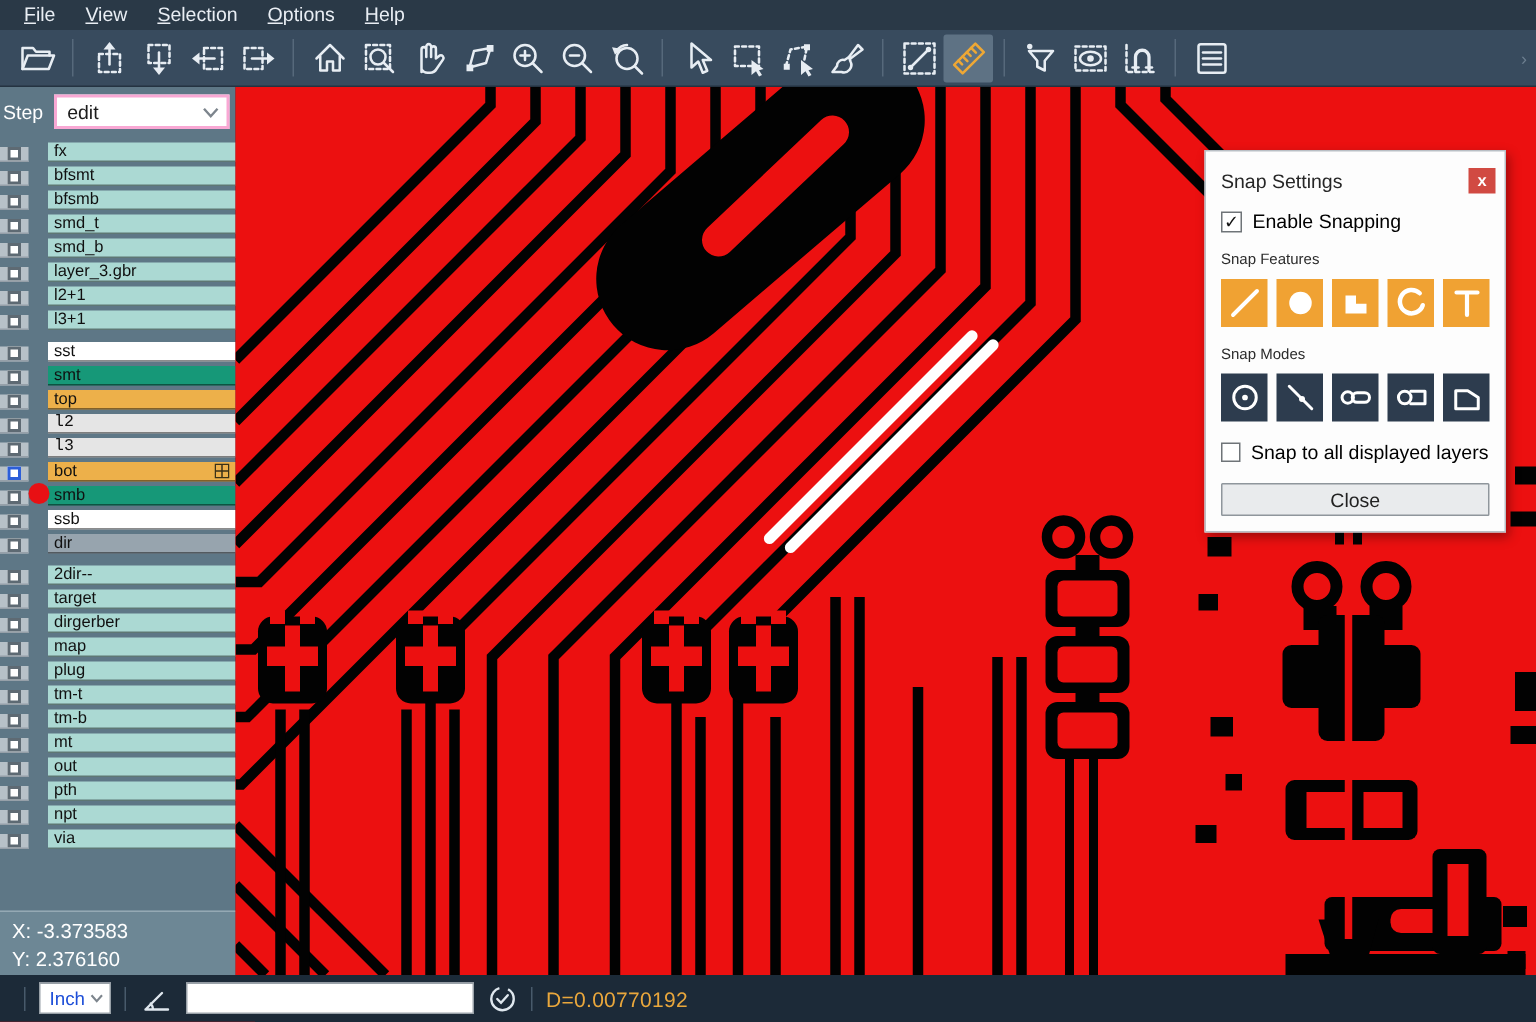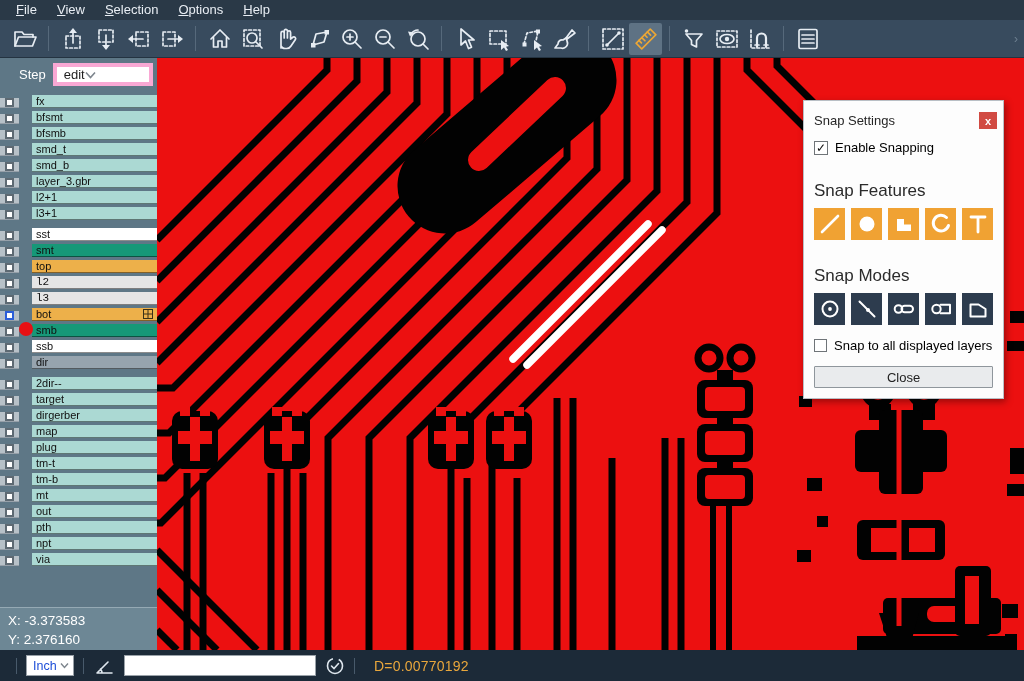--- a/index.html
+++ b/index.html
@@ -19,24 +19,24 @@
   .tb-btn.active { background:#5e7284; border-radius:2px; }
   .tb-sep { width:1px; height:25px; background:#56697b; margin:0 7px; flex:0 0 auto; }
   .tbicon { stroke:#e7edf3; fill:none; stroke-width:1.7; stroke-linecap:round; stroke-linejoin:round; }
   .tbicon .fillw { fill:#e7edf3; stroke:none; }
   .tbicon .dash { stroke-dasharray:2.6 2.2; }
   .tbicon.orange { stroke:#eda735; }
   .tb-overflow { margin-left:auto; margin-right:6px; color:#6d7f90; font-size:12px; }
 
   
   .sidebar { position:absolute; left:0; top:58px; width:157px; height:592px; background:#5e7786; }
-  .stepbar { height:30px; display:flex; align-items:center; padding:3px 4px 0 19px; gap:7px; }
+  .stepbar { height:30px; display:flex; align-items:center; padding:3px 4px 0 2px; gap:7px; }
   .step-label { color:#fff; font-size:13px; }
-  .step-select { flex:1; height:23px; background:#fff; border:4px solid #f9a8d4; display:flex;
-                 align-items:center; padding:0 5px 0 7px; font-size:13px; color:#1d1d1d; }
+  .step-select { flex:1; height:23px; background:#fff; border:2px solid #f9a8d4; display:flex;
+                 align-items:center; justify-content:space-between; padding:0 5px 0 7px; font-size:13px; color:#1d1d1d; }
   .layer-list { margin-top:4px; }
   .layer-group { margin-bottom:5px; }
   .layer-row { display:flex; height:16px; align-items:flex-end; position:relative; }
   .cb-cell { width:19px; background:#b7c1c8; border-bottom:1px solid #96a0a9; display:flex; align-items:center; justify-content:center; }
   .cb { width:9px; height:9px; background:#fff; border:2px solid #5e6a73; }
   .layer-row.selected .cb { border-color:#2c5ed8; }
   .gutter { width:13px; background:#3f4e5d; position:relative; }
   .dot { position:absolute; width:14px; height:14px; border-radius:50%; background:#e81014; left:0px; top:1px; z-index:3; }
   .chip { flex:1; font-size:11px; color:#101010; border-bottom:1px solid rgba(0,0,0,.45);
           display:flex; align-items:center; justify-content:space-between; padding:0 4px; }
@@ -54,35 +54,35 @@
   .canvas { position:absolute; left:157px; top:58px; width:867px; height:592px; background:#ec1010; overflow:hidden; }
 
   
   .bottombar { position:absolute; left:0; top:650px; width:1024px; height:31px; background:#1c2a38;
                display:flex; align-items:center; padding-left:16px; gap:9px; }
   .bb-sep { width:1px; height:16px; background:#485a6b; }
   .unit-select { width:48px; height:21px; background:#fff; border:1px solid #98a0a7; display:flex;
                  align-items:center; justify-content:space-between; padding:0 4px 0 6px; font-size:12.5px; color:#1d4ed8; }
   .bb-input { width:192px; height:21px; background:#fff; border:1px solid #9aa2a9; font-size:12px; padding:0 4px;
               font-family:"Liberation Sans",sans-serif; }
-  .distance { color:#e9a73c; font-size:14px; margin-left:10px; letter-spacing:.2px; }
+  .distance { color:#e9a73c; font-size:14px; margin-left:0; letter-spacing:.2px; }
 
   
   .dialog { position:absolute; left:803px; top:100px; width:201px; background:#fdfdfd;
             border:1px solid #b9bfc5; box-shadow:2px 3px 7px rgba(0,0,0,.35); z-index:10; }
   .dlg-title-row { height:27px; display:flex; align-items:center; justify-content:space-between; padding:12px 6px 0 10px; }
   .dlg-title { font-size:13px; color:#262626; }
   .dlg-close { width:18px; height:17px; background:#d14a42; color:#fff; font-size:11px; font-weight:bold;
                display:flex; align-items:center; justify-content:center; cursor:pointer; }
   .dlg-body { padding:6px 10px 10px 10px; }
   .dlg-check-row { display:flex; align-items:center; gap:7px; margin-top:6px; }
   .dlg-cb { width:14px; height:14px; background:#fff; border:1px solid #6f7478; display:flex; align-items:center;
             justify-content:center; font-size:12px; color:#111; line-height:1; }
   .dlg-label { font-size:13px; color:#000000; }
-  .dlg-section { font-size:17px; color:#2b2b2b; margin-top:26px; }
+  .dlg-section { font-size:10px; color:#2b2b2b; margin-top:13px; }
   .icon-row { display:flex; gap:6px; margin-top:7px; }
   .feat-btn { width:32px; height:32px; background:#f0a233; display:flex; align-items:center; justify-content:center; }
   .mode-btn { width:32px; height:32px; background:#2d3c4e; display:flex; align-items:center; justify-content:center; }
   .dlgicon { stroke:#fff; fill:none; stroke-width:2; stroke-linecap:round; stroke-linejoin:round; }
   .dlgicon .fillw { fill:#fff; stroke:none; }
   .dlg-close-btn { margin-top:13px; width:100%; height:22px; background:#e9ebed; border:1px solid #8f969c;
                    font-size:13px; color:#222; font-family:"Liberation Sans",sans-serif; border-radius:1px; }
 </style>
 </head>
 <body>

